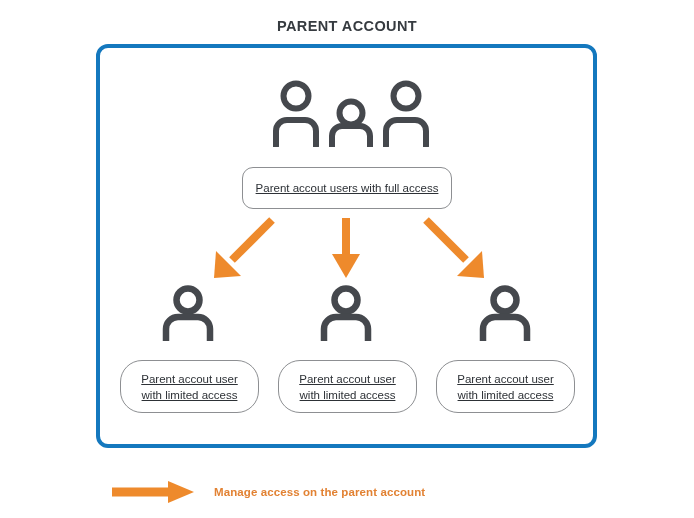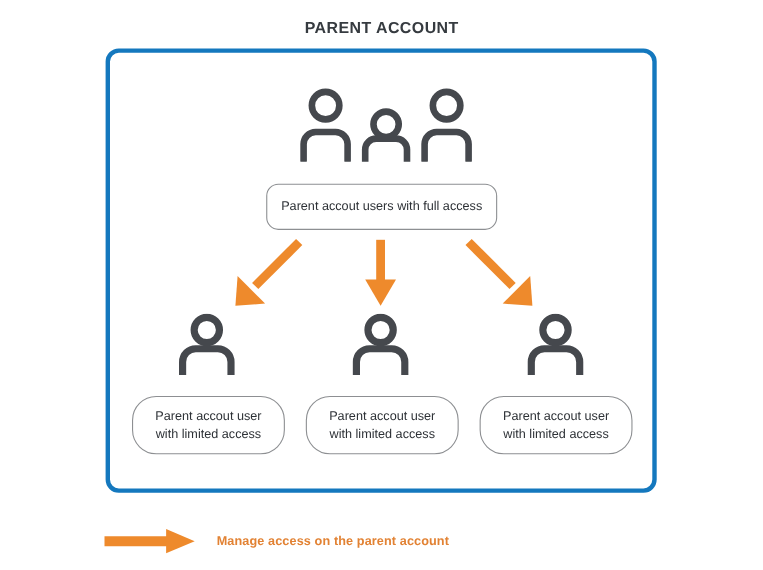--- a/index.html
+++ b/index.html
@@ -71,20 +71,21 @@
     background: #ffffff;
     box-sizing: border-box;
     display: flex;
     align-items: center;
     justify-content: center;
     text-align: center;
     color: #2d3136;
     font-size: 11.5px;
     line-height: 16px;
     padding: 16px 8px;
+    text-decoration: underline;
   }
   .box-top {
     left: 242px;
     top: 167px;
     width: 210px;
     height: 42px;
   }
   .box-bottom {
     top: 360px;
     width: 139px;
@@ -101,21 +102,21 @@
     position: absolute;
     overflow: visible;
   }
   .arrow-dl { left: 210px; top: 216px; width: 70px;  height: 62px; }
   .arrow-dn { left: 330px; top: 216px; width: 32px;  height: 62px; }
   .arrow-dr { left: 418px; top: 216px; width: 70px;  height: 62px; }
 
   
   .legend {
     position: absolute;
-    left: 93px;
+    left: 110px;
     top: 478px;
     width: 480px;
     height: 28px;
     display: flex;
     align-items: center;
     text-align: center;
   }
   .legend-arrow {
     width: 86px;
     height: 24px;

